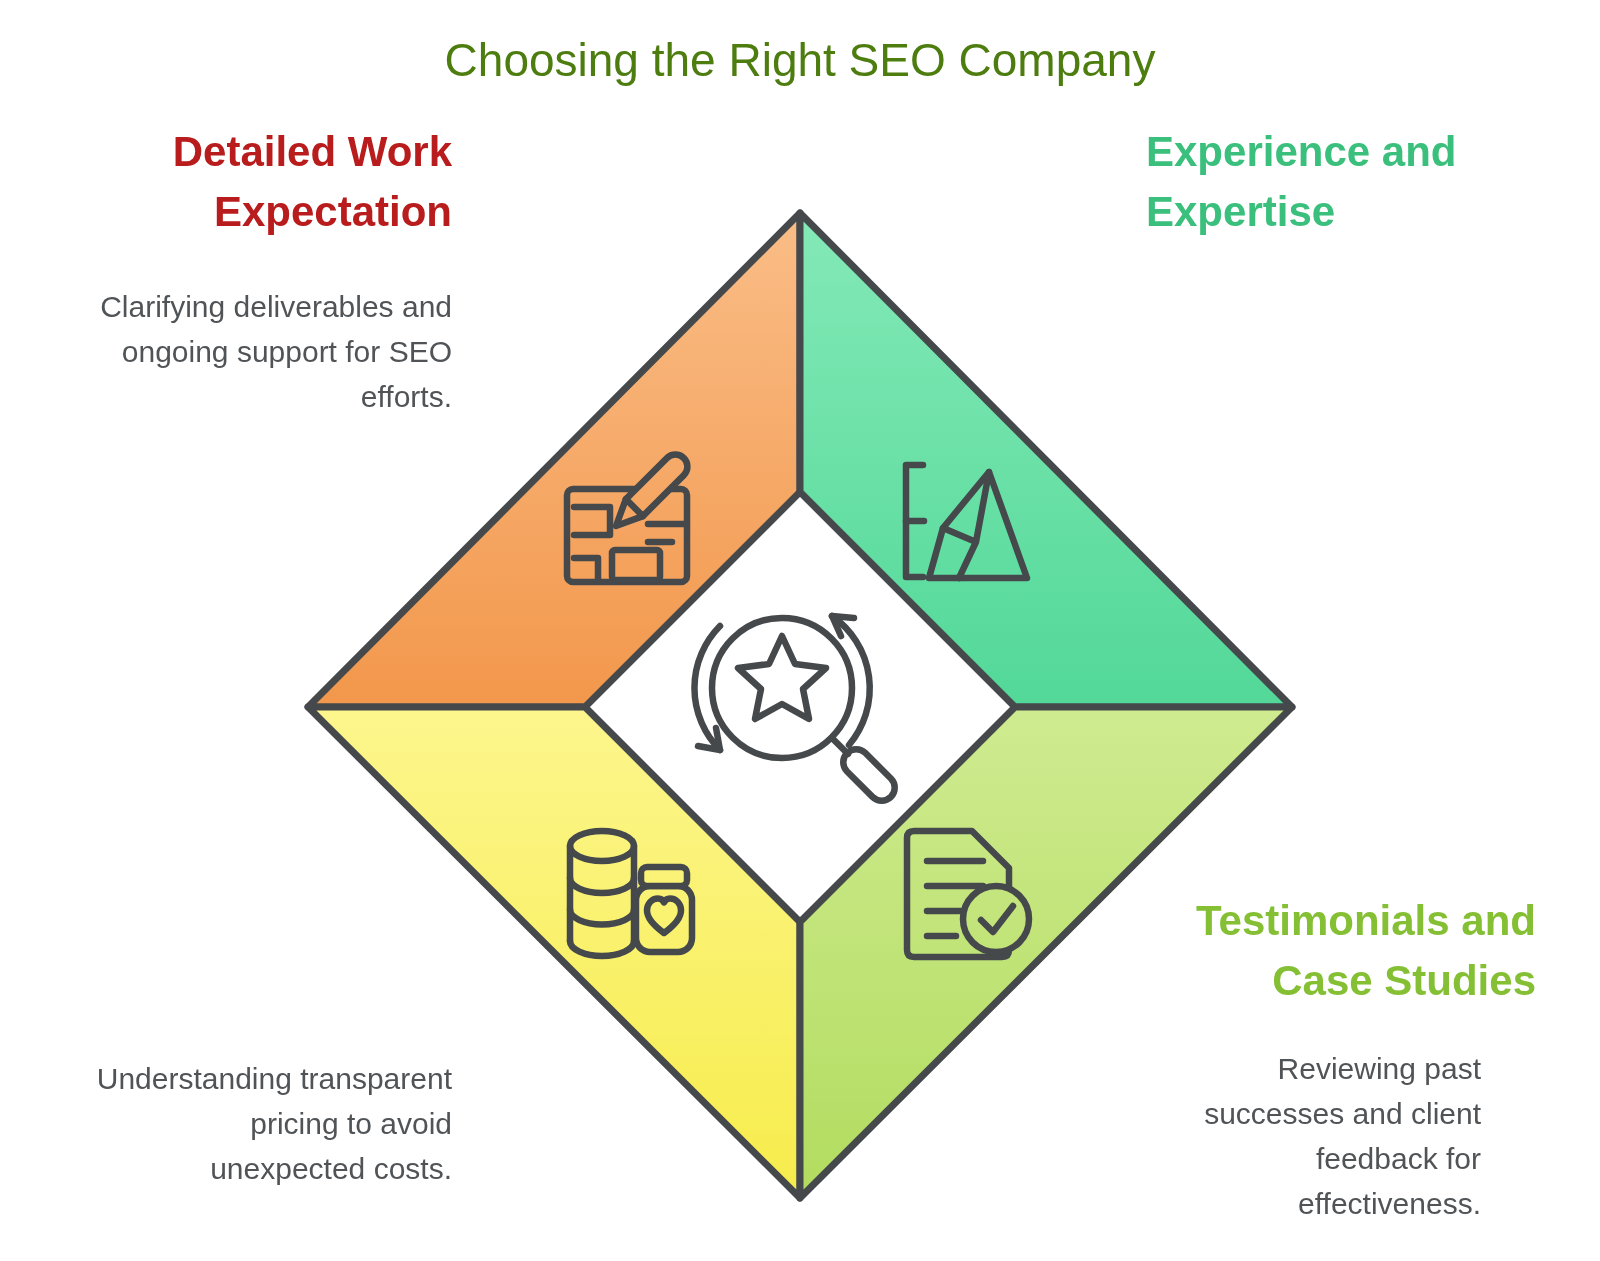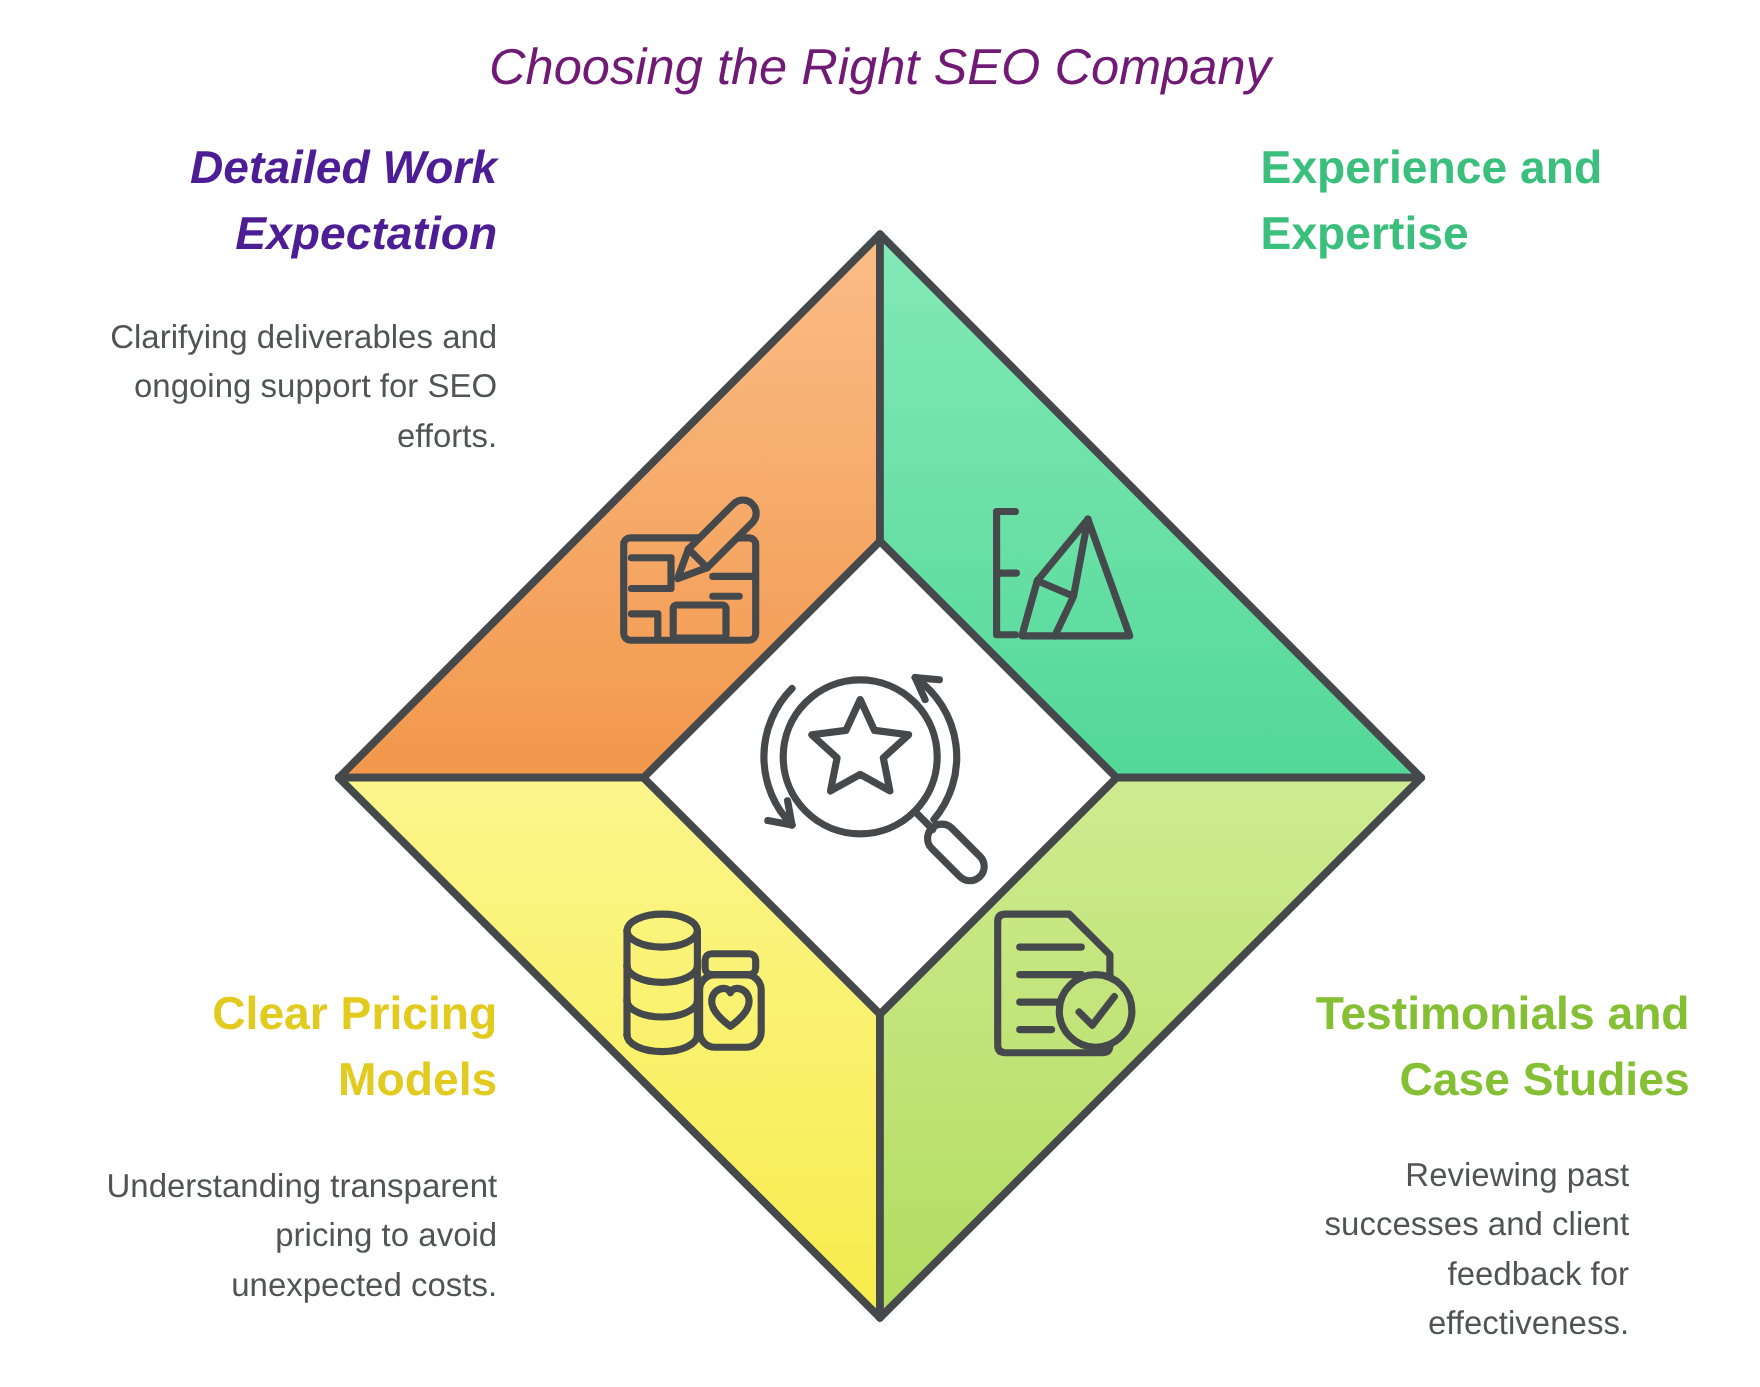--- a/index.html
+++ b/index.html
@@ -25,21 +25,21 @@
   .q-bl-h { right:1148px; top:891px; width:390px; text-align:right; }
   .q-bl-b { right:1148px; top:1056px; width:360px; text-align:right; }
   .q-br-h { left:1146px; top:891px; width:390px; text-align:right; }
   .q-br-b { left:1146px; top:1046px; width:335px; text-align:right; }
 </style>
 </head>
 <body>
 
 <div class="canvas">
 
-  <div class="page-title" style="color: #701a75; font-style: italic;">Choosing the Right SEO Company</div>
+  <div class="page-title" style="color: #4d7c0f;">Choosing the Right SEO Company</div>
 
   <svg class="diamond-svg" width="1600" height="1261" viewBox="0 0 1600 1261">
     <defs>
       <linearGradient id="gradTL" gradientUnits="userSpaceOnUse" x1="0" y1="213" x2="0" y2="710">
         <stop offset="0" stop-color="#FABD87"></stop>
         <stop offset="1" stop-color="#F2974B"></stop>
       </linearGradient>
       <linearGradient id="gradTR" gradientUnits="userSpaceOnUse" x1="0" y1="213" x2="0" y2="710">
         <stop offset="0" stop-color="#84E9B7"></stop>
         <stop offset="1" stop-color="#52D898"></stop>
@@ -101,24 +101,23 @@
       <path d="M782,636 L795,664 L826,668 L803,689 L809,719 L782,704 L755,719 L761,689 L738,668 L769,664 Z"></path>
       <path d="M832,738 L848,754"></path>
       <rect x="-13" y="22" width="26" height="62" rx="13" transform="translate(831.5,737.5) rotate(-45)"></rect>
       <path d="M849,745 A88,88 0 0 0 832,616"></path>
       <path d="M841,636 L832,616 L854,618"></path>
       <path d="M720,626 A88,88 0 0 0 720,750"></path>
       <path d="M716,728 L720,750 L698,746"></path>
     </g>
   </svg>
 
-  <div class="heading q-tl-h" style="color: #4c1d95; font-style: italic;">Detailed Work Expectation</div>
+  <div class="heading q-tl-h" style="color: #b91c1c;">Detailed Work Expectation</div>
   <div class="body-text q-tl-b" style="color: rgb(81, 84, 87);">Clarifying deliverables and ongoing support for SEO efforts.</div>
 
   <div class="heading q-tr-h" style="color: rgb(58, 191, 124);">Experience and Expertise</div>
 
-  <div class="heading q-bl-h" style="color: rgb(227, 202, 31);">Clear Pricing Models</div>
   <div class="body-text q-bl-b" style="color: rgb(81, 84, 87);">Understanding transparent pricing to avoid unexpected costs.</div>
 
   <div class="heading q-br-h" style="color: rgb(132, 191, 52);">Testimonials and Case Studies</div>
   <div class="body-text q-br-b" style="color: rgb(81, 84, 87);">Reviewing past successes and client feedback for effectiveness.</div>
 
 </div>
 
 </body></html>

